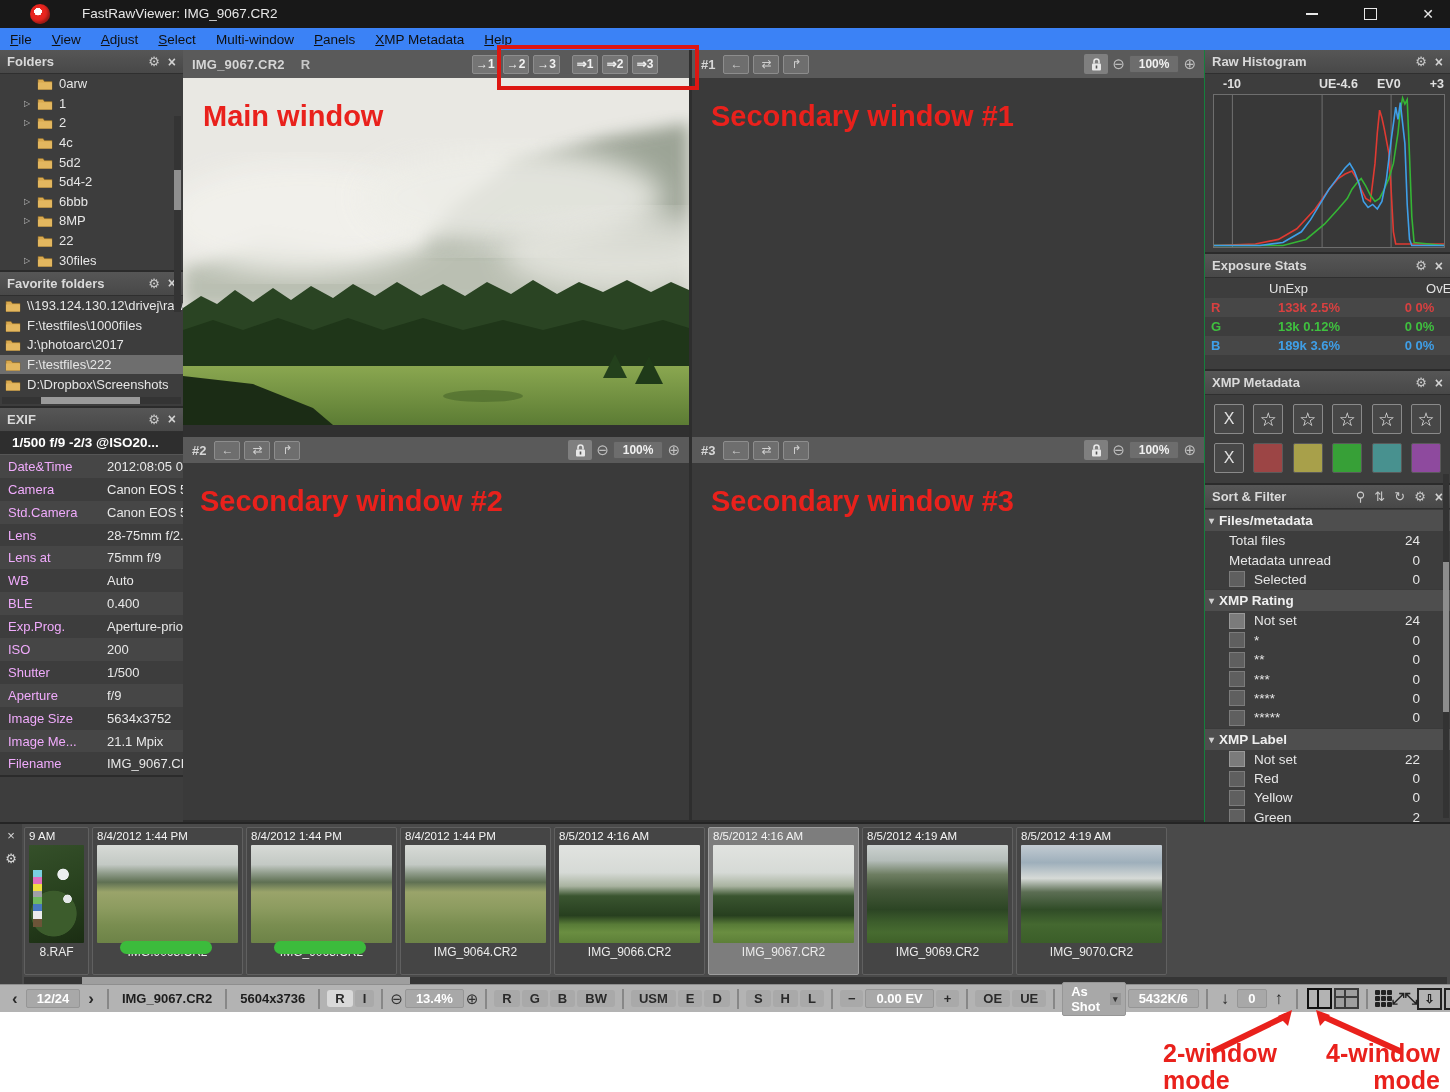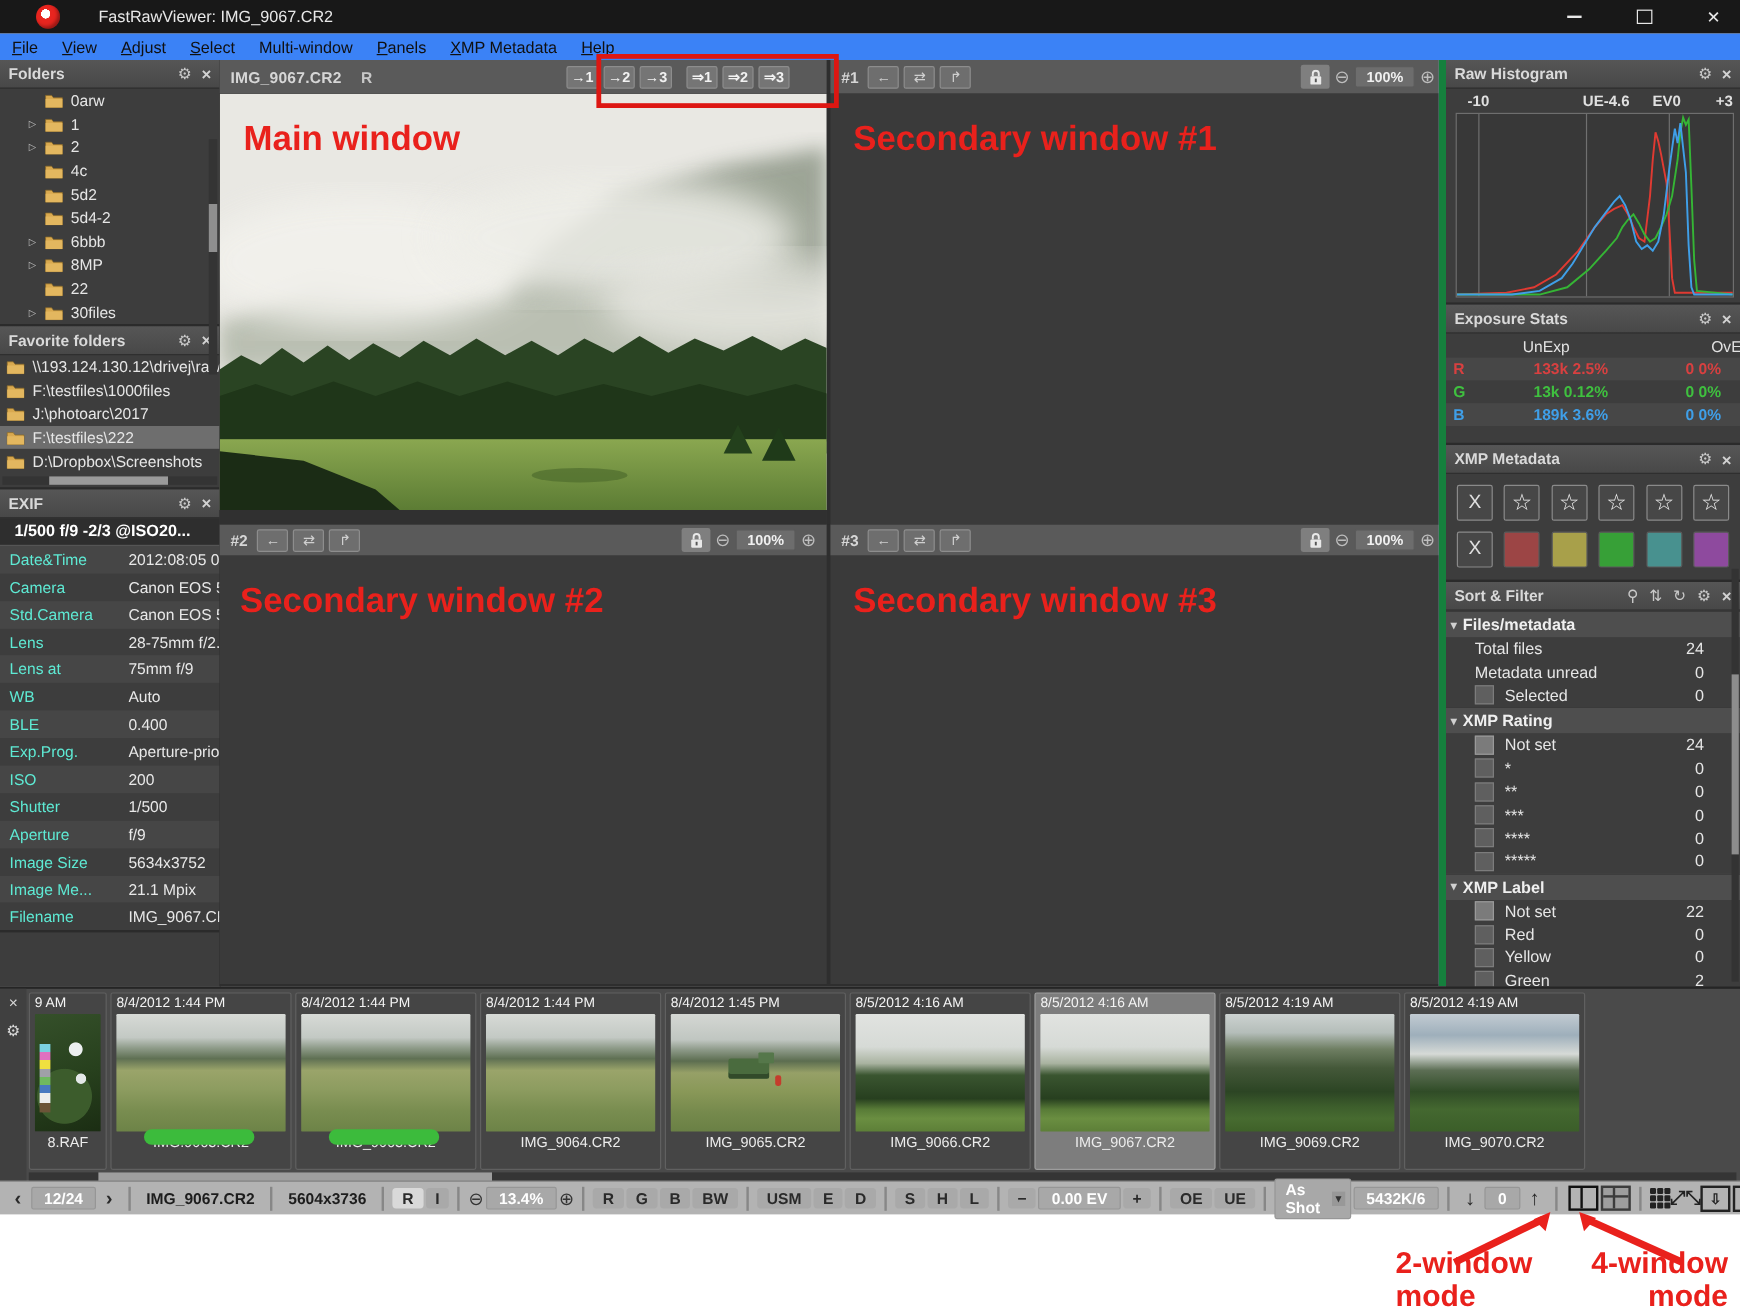--- a/index.html
+++ b/index.html
@@ -39,21 +39,21 @@
   .vscroll{position:absolute;right:2px;top:66px;width:7px;height:196px;background:#343434;}
   .vscroll i{position:absolute;left:0;top:54px;width:7px;height:40px;background:#8f8f8f;display:block;}
   .fav-row{height:19.6px;display:flex;align-items:center;font-size:13px;color:#e6e6e6;padding-left:5px;white-space:nowrap;overflow:hidden;}
   .fav-row.sel{background:#6e6e6e;}
   .hscroll{height:7px;background:#343434;margin:3px 2px 2px 2px;position:relative;}
   .hscroll i{position:absolute;left:22%;top:0;width:55%;height:7px;background:#9a9a9a;display:block;}
   .exif-summary{height:22px;background:#2e2e2e;color:#ffffff;font-weight:bold;font-size:13.5px;display:flex;align-items:center;
                 padding-left:12px;border-bottom:1px solid #555;white-space:nowrap;overflow:hidden;}
   .exif-row{display:flex;height:22.9px;align-items:center;font-size:13px;}
   .exif-row:nth-child(odd){background:#464646;}
-  .exif-label{width:99px;padding-left:8px;color:#5eead4;white-space:nowrap;overflow:hidden;}
+  .exif-label{width:99px;padding-left:8px;color:#f0abfc;white-space:nowrap;overflow:hidden;}
   .exif-val{flex:1;color:#e8e8e8;white-space:nowrap;overflow:hidden;}
 
   
   .viewer{position:absolute;left:183px;top:50px;width:1022px;height:772px;background:#2e2e2e;
           display:grid;grid-template-columns:506px 3px 513px;grid-template-rows:28px 359px 26px 357px;}
   .vhdr{background:#5a5a5a;display:flex;align-items:center;color:#d6d6d6;font-size:13px;font-weight:bold;padding:0 9px;}
   .vbody{background:#3a3a3a;position:relative;overflow:hidden;}
   .gapcol{background:#2e2e2e;}
   .vtitle{letter-spacing:.2px;}
   .vflag{margin-left:16px;color:#c8c8c8;}
@@ -73,21 +73,21 @@
 
   
   .redbox{position:absolute;left:497px;top:45px;width:194px;height:37px;border:4px solid #dd1712;z-index:6;}
   .ann{position:absolute;color:#e9211c;font-weight:bold;font-size:29px;z-index:5;white-space:nowrap;}
   .ann-main{left:203px;top:100px;}
   .ann-s1{left:711px;top:100px;}
   .ann-s2{left:200px;top:485px;}
   .ann-s3{left:711px;top:485px;}
 
   
-  .rightbar{position:absolute;right:0;top:50px;width:245px;height:772px;background:#c4b5fd;border-left:6px solid #15803d;}
+  .rightbar{position:absolute;right:0;top:50px;width:245px;height:772px;background:#0f766e;border-left:1px solid #15803d;}
   .hist-wrap{position:relative;height:178px;}
   .hist-labels{position:relative;height:20px;color:#e0e0e0;font-size:12.5px;font-weight:bold;}
   .hist-labels span{position:absolute;top:3px;}
   .hl0{left:18px;}.hl1{left:86px;margin-left:28px;}.hl2{left:172px;}.hl3{right:6px;}
   .histchart{position:absolute;left:8px;top:20px;width:230px;height:152px;background:#383838;border:1px solid #6e6e6e;}
   .es-cols{display:flex;height:20px;color:#e2e2e2;font-size:13px;align-items:center;}
   .es-cols span:first-child{margin-left:64px;}
   .es-cols span:last-child{margin-left:118px;}
   .es-row{display:flex;height:19px;align-items:center;font-size:13px;font-weight:bold;}
   .es-row:nth-child(odd){background:#474747;}
@@ -747,29 +747,20 @@
           <div class="t-img sc-valley"></div>
           <span class="t-label"></span>
           <div class="t-name">IMG_9063.CR2</div>
         </div>
         <div class="thumb">
           <div class="t-time">8/4/2012 1:44 PM</div>
           <div class="t-img sc-valley"></div>
           <div class="t-name">IMG_9064.CR2</div>
         </div>
         <div class="thumb">
-          <div class="t-time">8/4/2012 1:45 PM</div>
-          <div class="t-img sc-truck">
-            <span class="truckbody"></span>
-            <span class="truckcab"></span>
-            <span class="redfig"></span>
-          </div>
-          <div class="t-name">IMG_9065.CR2</div>
-        </div>
-        <div class="thumb">
           <div class="t-time">8/5/2012 4:16 AM</div>
           <div class="t-img sc-fog"></div>
           <div class="t-name">IMG_9066.CR2</div>
         </div>
         <div class="thumb sel">
           <div class="t-time">8/5/2012 4:16 AM</div>
           <div class="t-img sc-fog"></div>
           <div class="t-name">IMG_9067.CR2</div>
         </div>
         <div class="thumb">

